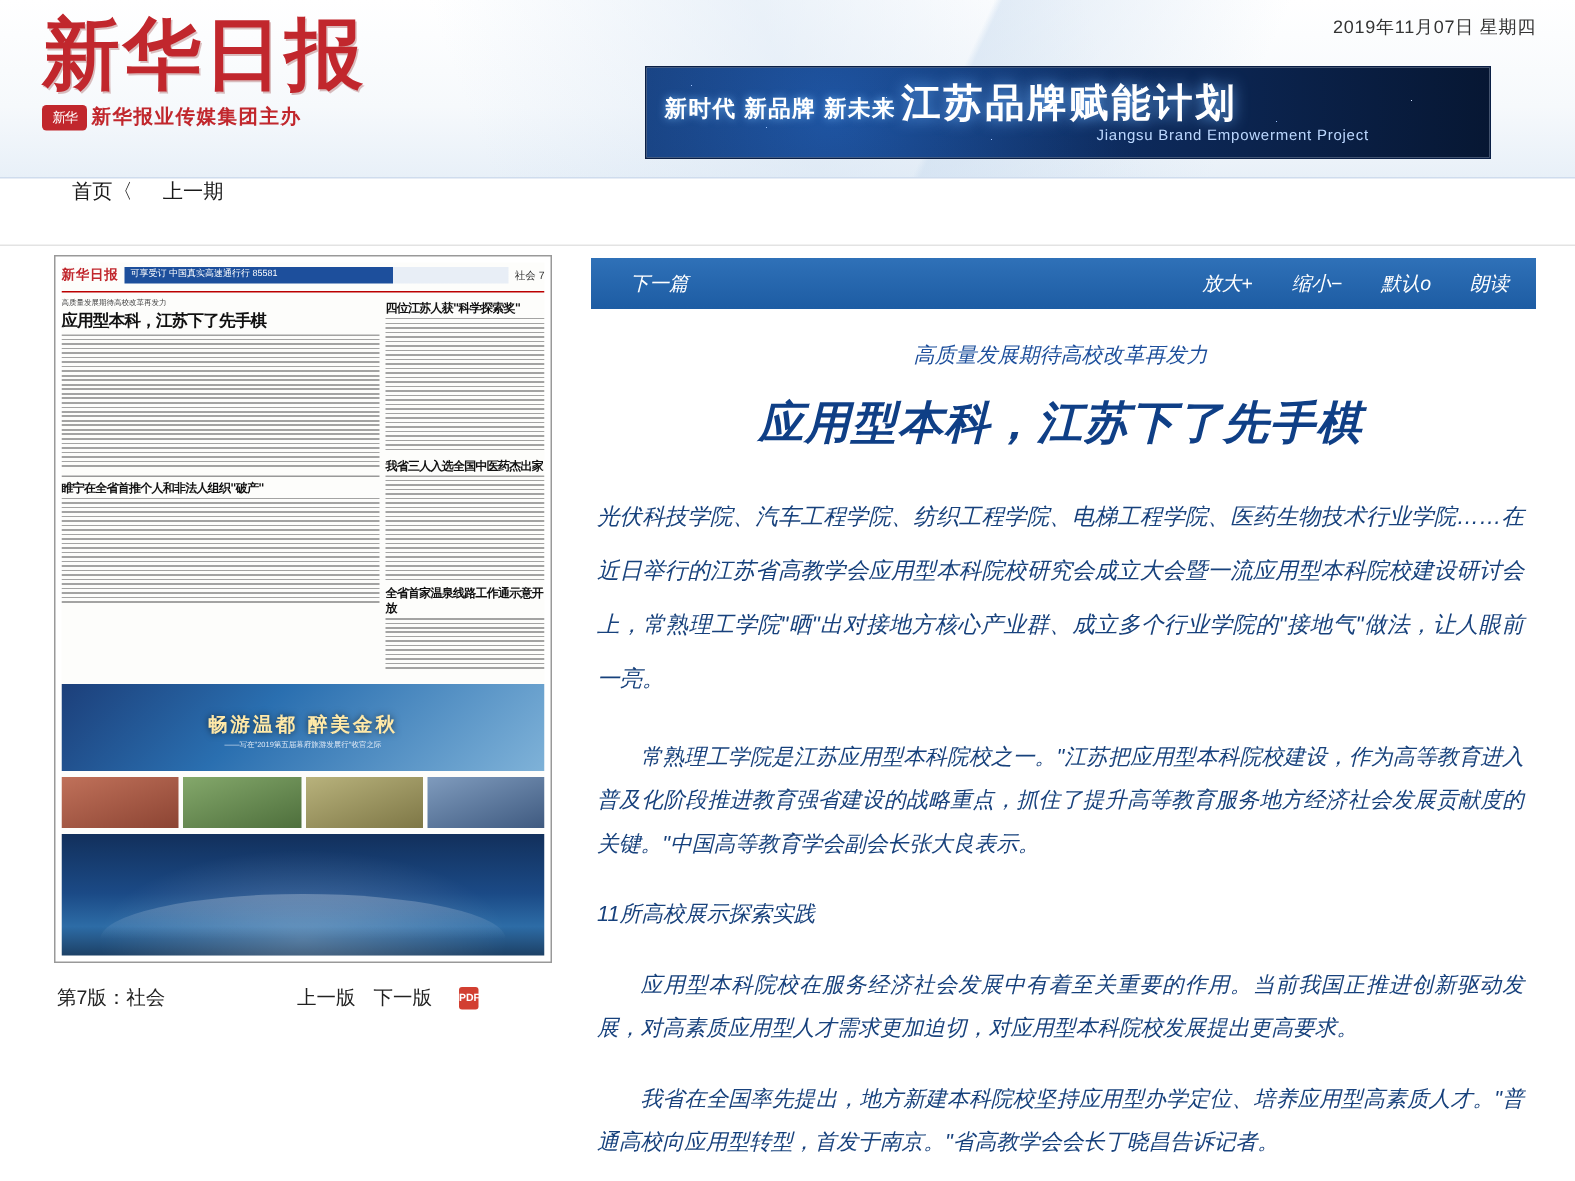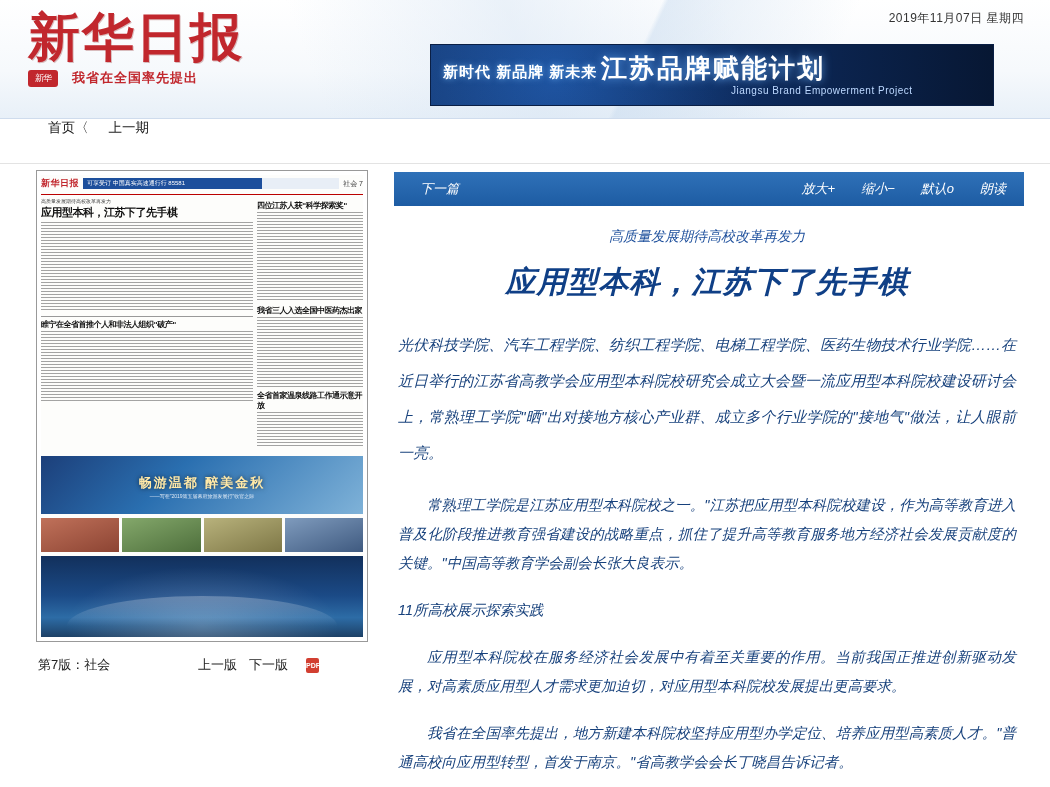--- a/index.html
+++ b/index.html
@@ -50,21 +50,21 @@
     letter-spacing: 2px;
     color: #c1272d;
     line-height: 1.1;
     text-shadow: 1px 1px 0 rgba(120,0,0,0.25);
     white-space: nowrap;
   }
   .masthead-sub {
     margin-top: 4px;
     display: flex;
     align-items: center;
-    gap: 14px;
+    gap: 3px;
   }
   .masthead-logo {
     width: 30px;
     height: 17px;
     border-radius: 3px;
     background: #c1272d;
     color: #fff;
     font-size: 9px;
     line-height: 17px;
     text-align: center;
@@ -424,21 +424,21 @@
 
 <div class="page">
 
   <div class="header">
     <div class="header-deco"></div>
 
     <div class="masthead">
       <div class="masthead-title">新华日报</div>
       <div class="masthead-sub">
         <span class="masthead-logo">新华</span>
-        <span class="masthead-sub-text">我省在全国率先提出</span>
+        <span class="masthead-sub-text">新华报业传媒集团主办</span>
       </div>
     </div>
 
     <div class="date-line">2019年11月07日  星期四</div>
 
     <div class="banner">
       <div class="banner-stars"></div>
       <div class="banner-left">
         <span class="banner-tag">新时代  新品牌  新未来</span>
       </div>

